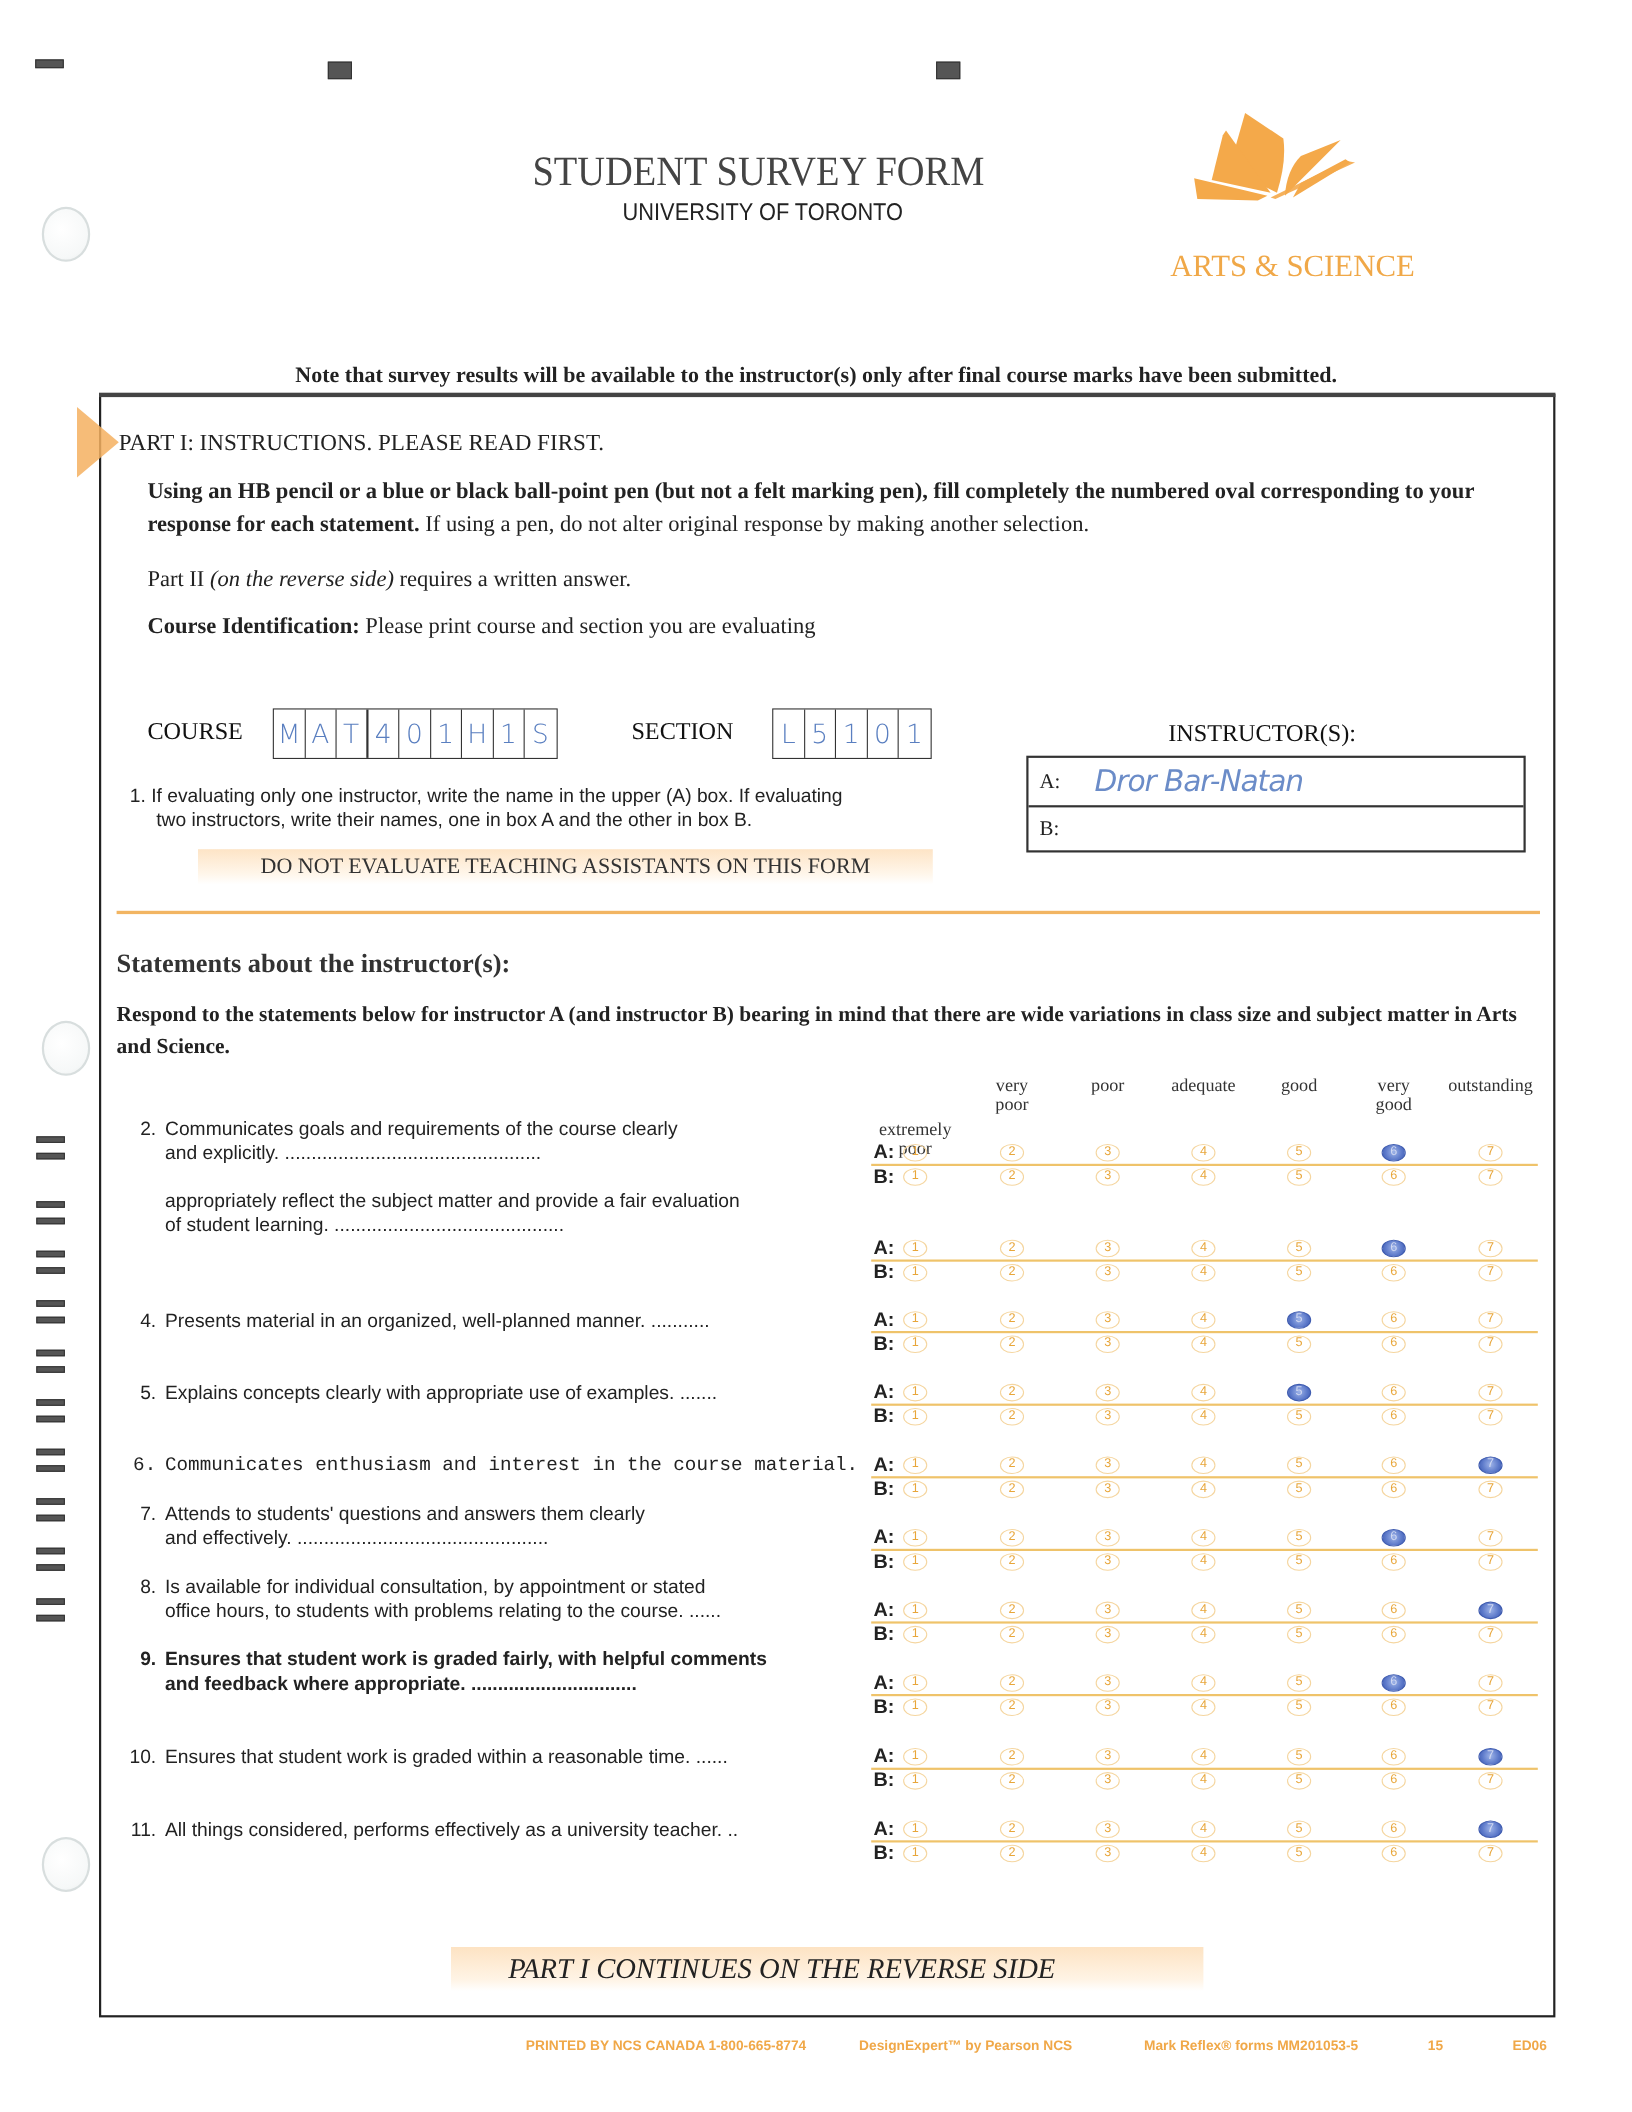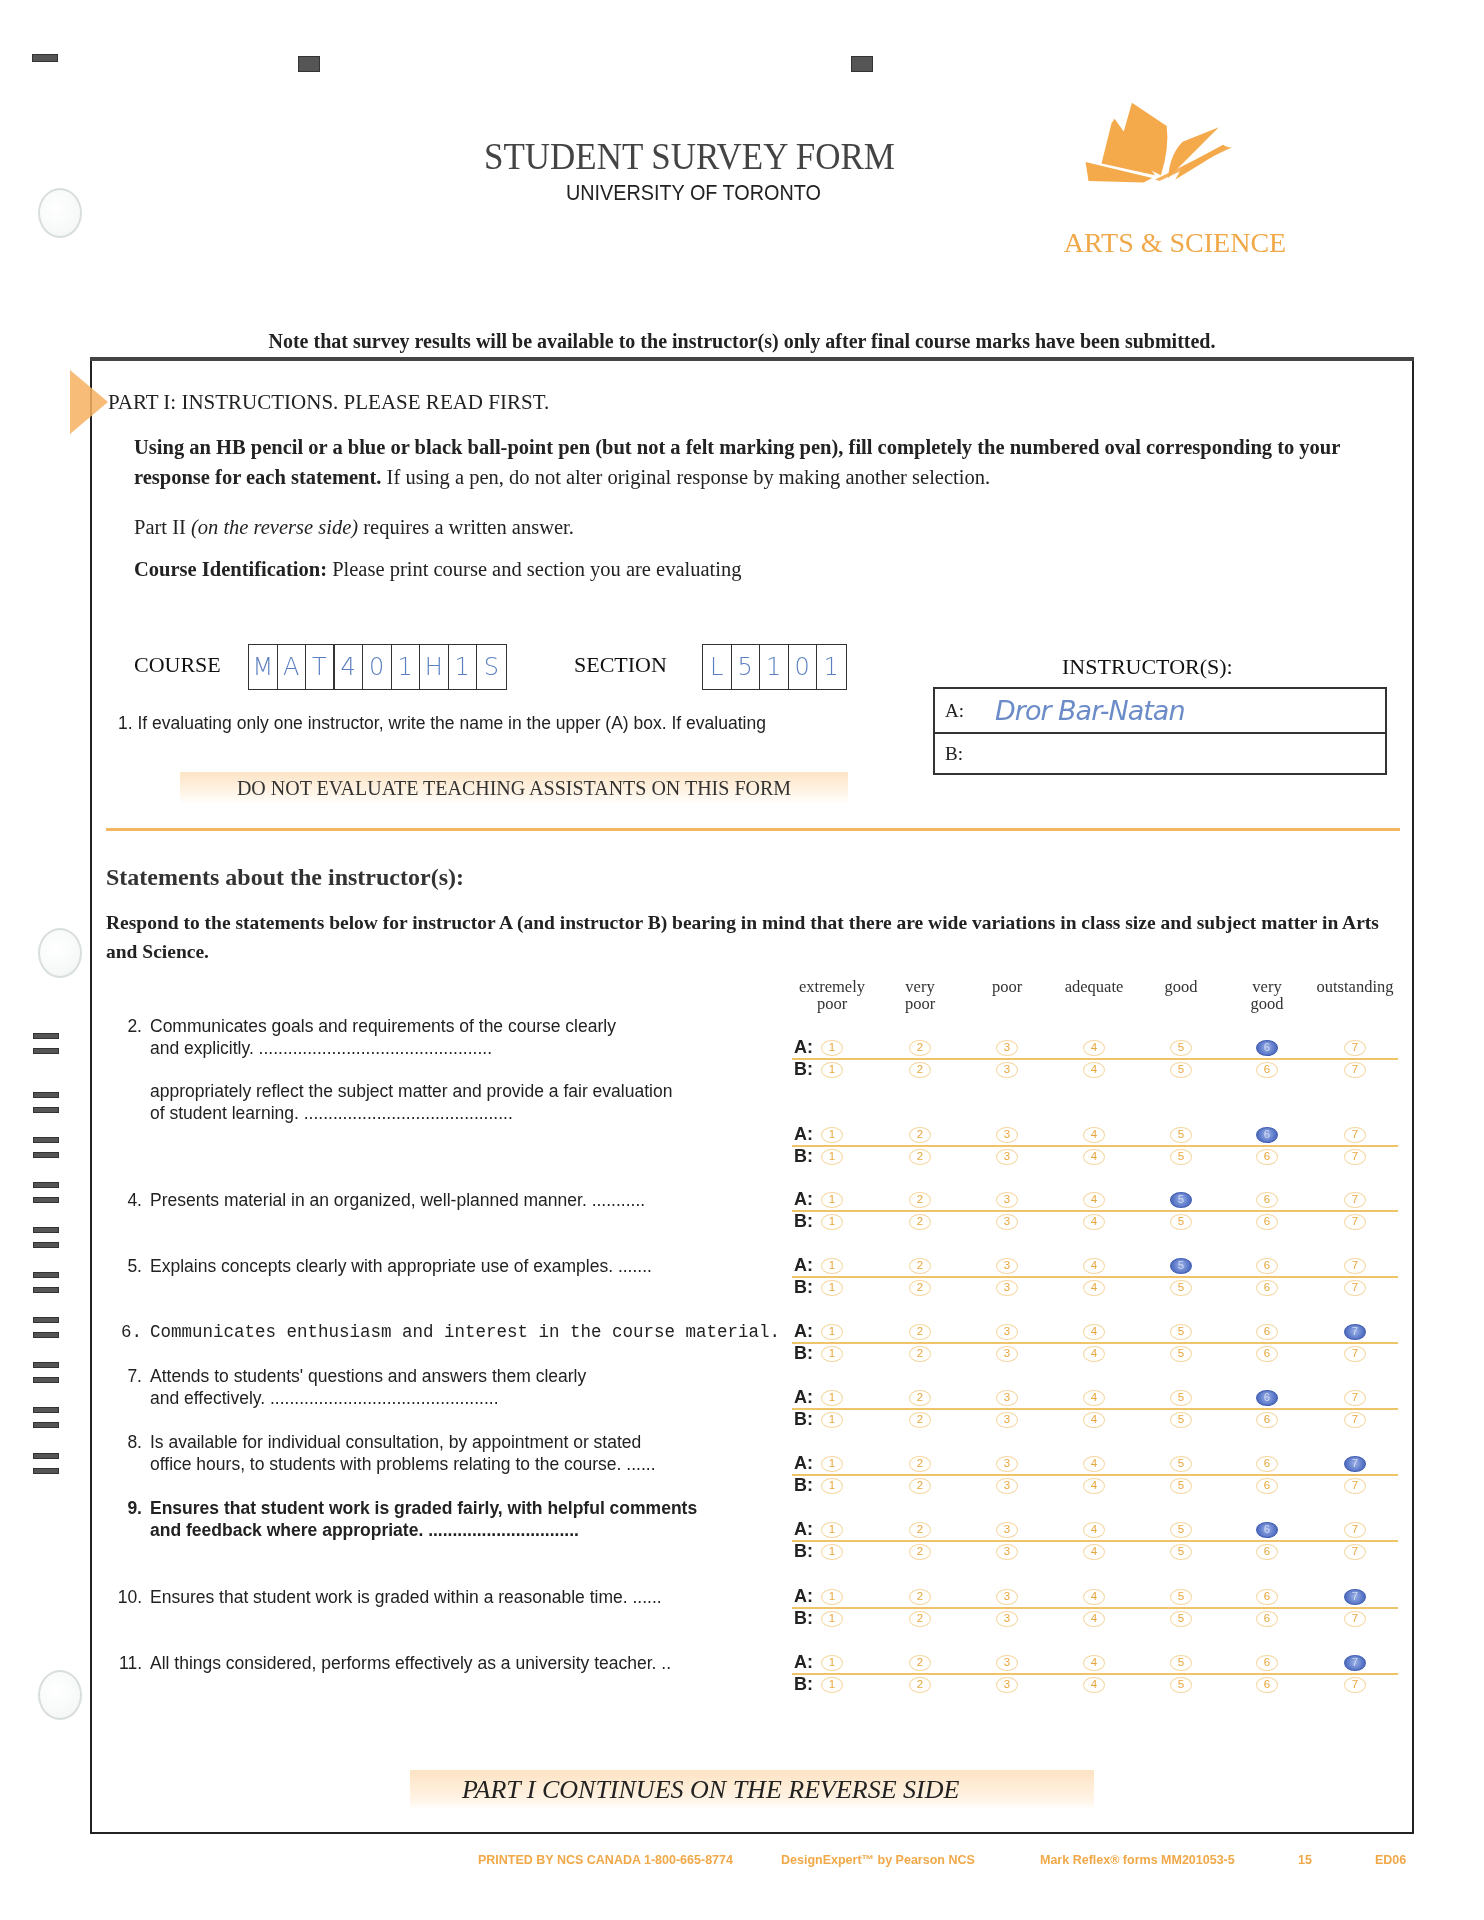--- a/index.html
+++ b/index.html
@@ -157,31 +157,32 @@
     <span class="val">Dror Bar-Natan</span>
   </div>
   <div class="instr-row" style="top:43px;">
     <span class="lbl">B:</span>
     <span class="val"></span>
   </div>
 </div>
 
 <div class="abs instr-note">
   <div>1. If evaluating only one instructor, write the name in the upper (A) box. If evaluating</div>
+  <div style="padding-left:24px">two instructors, write their names, one in box A and the other in box B.</div>
 </div>
 
 <div class="abs dont">DO NOT EVALUATE TEACHING ASSISTANTS ON THIS FORM</div>
 
 <div class="abs orange-rule"></div>
 
 <div class="abs stmt-title">Statements about the instructor(s):</div>
 <div class="abs stmt-intro">Respond to the statements below for instructor A (and instructor B) bearing in mind that there are wide variations in class size and subject matter in Arts and Science.</div>
 
 <div id="scale-head">
-    <div class="scale-head" style="left: 782px;">
+    <div class="scale-head" style="left: 782px; margin-top: 40px;">
       <div>extremely</div>
       <div>poor</div>
     </div>
     <div class="scale-head" style="left: 870px;">
       <div>very</div>
       <div>poor</div>
     </div>
     <div class="scale-head" style="left: 957px;">
       <div>poor</div>
       <div></div>

